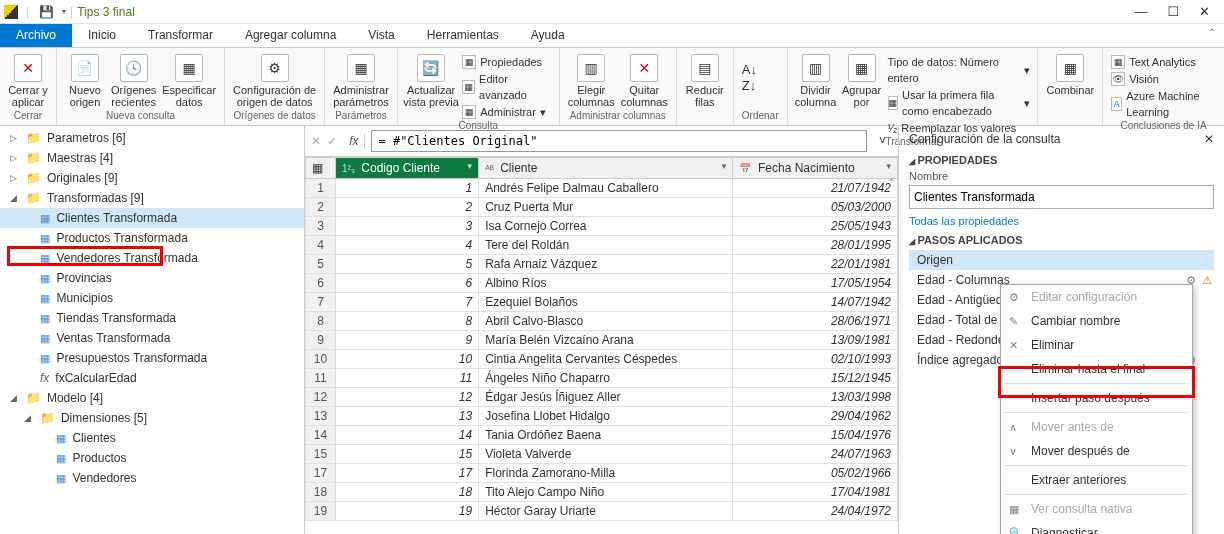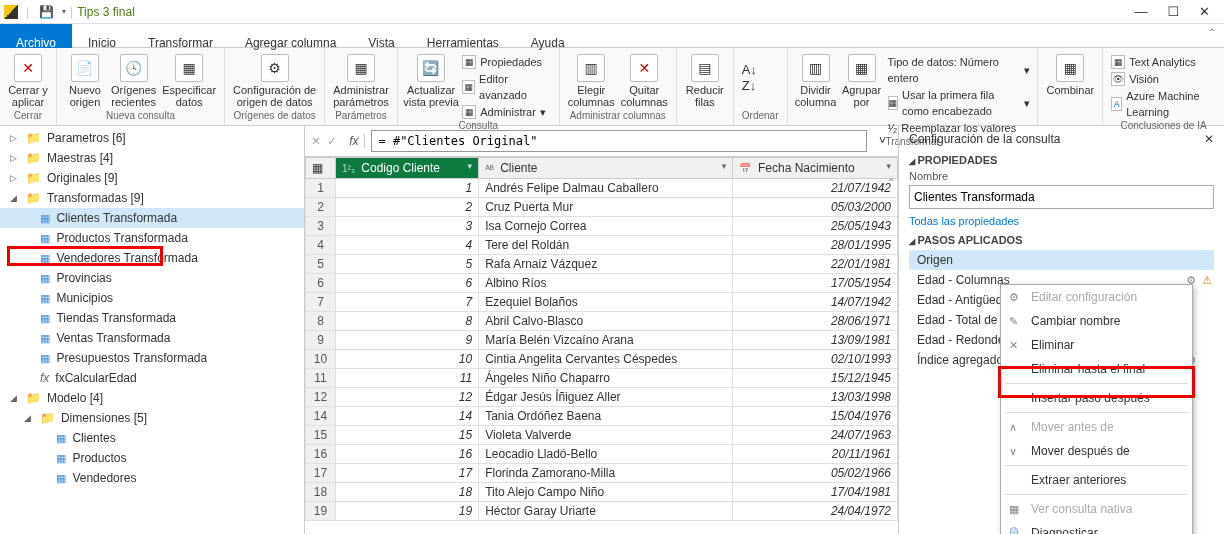--- a/index.html
+++ b/index.html
@@ -9,21 +9,21 @@
 .titlebar { height: 24px; display: flex; align-items: center; padding: 0 4px; border-bottom: 1px solid #e0e0e0; }
 .titlebar .logo { width: 14px; height: 14px; background: linear-gradient(135deg, #f2c811 50%, #333 50%); margin-right: 4px; }
 .titlebar .save-icon { margin: 0 6px; color: #0078d4; }
 .titlebar .sep { color: #ccc; margin: 0 4px; }
 .titlebar .title-text { color: #4d7c0f; }
 .titlebar .win-controls { margin-left: auto; display: flex; gap: 20px; padding-right: 10px; font-size: 13px; }
 .titlebar .win-controls span { cursor: default; }
 
 
 .menubar { height: 24px; display: flex; align-items: stretch; border-bottom: 1px solid #ccc; }
-.menubar .tab { padding: 12px 16px; font-size: 12px; cursor: default; }
+.menubar .tab { padding: 4px 16px; font-size: 12px; cursor: default; }
 .menubar .tab.active { background: #0078d4; color: #fff; }
 .menubar .help-icon { margin-left: auto; padding: 4px 10px; color: #666; }
 
 
 .ribbon { height: 78px; display: flex; border-bottom: 1px solid #ccc; background: #f9f9f9; }
 .ribbon-group { border-right: 1px solid #ddd; padding: 2px 8px; display: flex; flex-direction: column; }
 .ribbon-group .group-content { flex: 1; display: flex; align-items: flex-start; gap: 6px; padding-top: 4px; }
 .ribbon-group .group-label { text-align: center; font-size: 10px; color: #666; padding-bottom: 2px; }
 .ribbon-btn { display: flex; flex-direction: column; align-items: center; text-align: center; font-size: 11px; line-height: 12px; cursor: default; min-width: 40px; }
 .ribbon-btn .icon { width: 28px; height: 28px; border: 1px solid #bbb; border-radius: 2px; margin-bottom: 2px; display: flex; align-items: center; justify-content: center; font-size: 14px; background: #fff; }
@@ -460,36 +460,36 @@
               <td>Ángeles Niño Chaparro</td>
               <td class="date">15/12/1945</td>
             </tr>
             <tr>
               <td class="rownum">12</td>
               <td class="num">12</td>
               <td>Édgar Jesús Íñiguez Aller</td>
               <td class="date">13/03/1998</td>
             </tr>
             <tr>
+              <td class="rownum">13</td>
+              <td class="num">13</td>
+              <td>Josefina Llobet Hidalgo</td>
+              <td class="date">29/04/1962</td>
+            </tr>
+            <tr>
               <td class="rownum">14</td>
               <td class="num">14</td>
               <td>Tania Ordóñez Baena</td>
               <td class="date">15/04/1976</td>
             </tr>
             <tr>
               <td class="rownum">15</td>
               <td class="num">15</td>
               <td>Violeta Valverde</td>
               <td class="date">24/07/1963</td>
-            </tr>
-            <tr>
-              <td class="rownum">16</td>
-              <td class="num">16</td>
-              <td>Leocadio Lladó-Bello</td>
-              <td class="date">20/11/1961</td>
             </tr>
             <tr>
               <td class="rownum">17</td>
               <td class="num">17</td>
               <td>Florinda Zamorano-Milla</td>
               <td class="date">05/02/1966</td>
             </tr>
             <tr>
               <td class="rownum">18</td>
               <td class="num">18</td>

